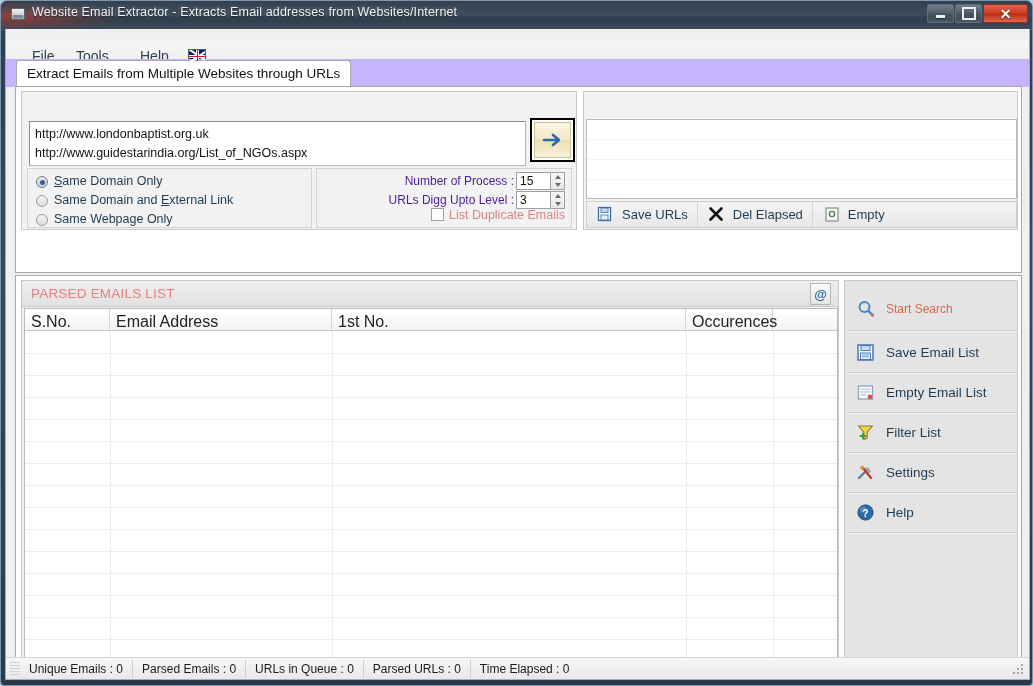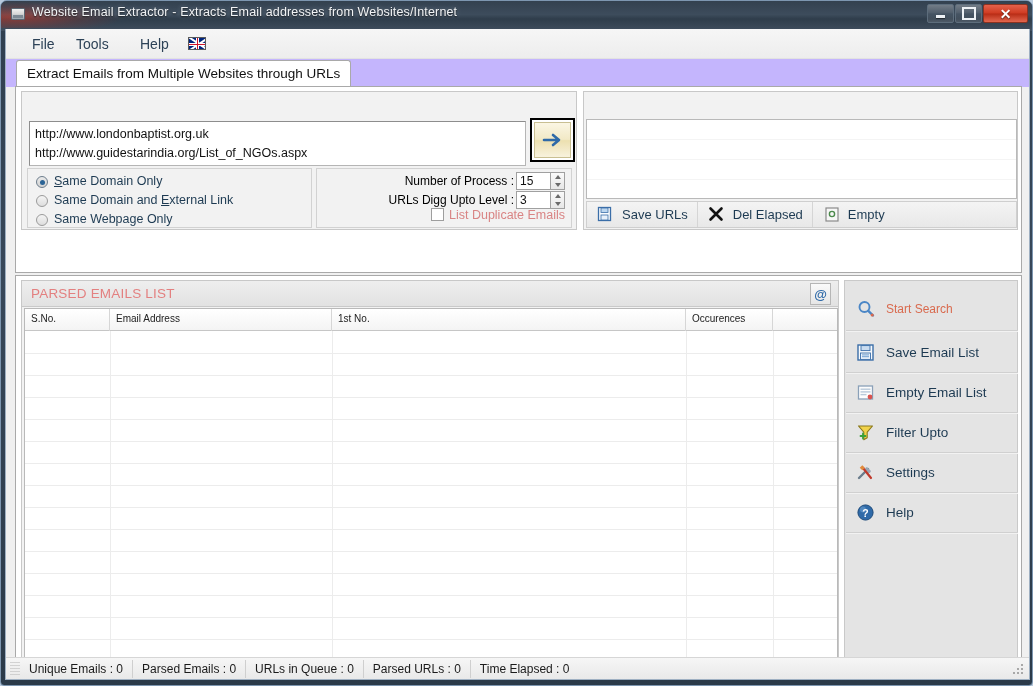--- a/index.html
+++ b/index.html
@@ -78,21 +78,21 @@
   #client {
     position: absolute; left: 4px; top: 28px;
     width: 1025px; height: 651px;
     background: #f0f0f0;
     border: 1px solid #9fb0c2;
     border-top: none;
   }
 
   
   #menubar {
-    position: absolute; left: 0; top: 0; width: 100%; height: 30px;
+    position: absolute; left: 0; top: 12px; width: 100%; height: 30px;
     background: linear-gradient(to bottom, #f6f6f6 0%, #ededed 100%);
     border-bottom: 1px solid #e2e2e2;
   }
   .menu-item {
     position: absolute; top: 5px; height: 21px; padding: 2px 8px 0 8px;
     font-size: 14px; color: #2d4257; cursor: default; border-radius: 2px;
   }
   #menu-file { left: 18px; }
   #menu-tools { left: 62px; }
   #menu-help { left: 126px; }
@@ -224,21 +224,21 @@
   .radio-lbl { position: absolute; left: 18px; top: 1px; white-space: nowrap; }
   .ul { text-decoration: underline; }
 
   #opt-right {
     position: absolute; left: 294px; top: 76px; width: 256px; height: 60px;
     background: #f2f2f2; border: 1px solid #d2d2d2;
   }
   .spin-row { position: absolute; right: 6px; height: 19px; }
   .spin-lbl {
     position: absolute; right: 51px; top: 2px;
-    font-size: 12px; color: #000000; white-space: nowrap;
+    font-size: 12px; color: #4c1d95; white-space: nowrap;
   }
   .spin-field {
     position: absolute; right: 14px; top: 0; width: 35px; height: 18px;
     background: #fff; border: 1px solid #a0a0a0;
     font-size: 12px; color: #111; padding: 1px 0 0 3px;
   }
   .spin-btns {
     position: absolute; right: 0; top: 0; width: 14px; height: 18px;
     background: linear-gradient(to bottom, #fafafa, #e7e7e7);
     border: 1px solid #a0a0a0; border-left: none;
@@ -305,21 +305,21 @@
     background: #fff; border: 1px solid #b9b9b9; overflow: hidden;
   }
   #grid-head {
     position: absolute; left: 0; top: 0; width: 100%; height: 22px;
     background: linear-gradient(to bottom, #ffffff 0%, #f4f4f4 100%);
     border-bottom: 1px solid #c6c6c6;
   }
   .gcol {
     position: absolute; top: 0; height: 22px;
     border-right: 1px solid #d6d6d6;
-    font-size: 10px; color: #222; padding: 4px 8px 0 6px;
+    font-size: 16px; color: #222; padding: 4px 8px 0 6px;
     white-space: nowrap; cursor: default;
   }
   .grow { position: absolute; left: 0; width: 100%; height: 1px; background: #ececec; }
   .gvline { position: absolute; top: 22px; bottom: 0; width: 1px; background: #ececec; }
 
   
   #sidebar {
     position: absolute; left: 828px; top: 4px; width: 174px; height: 382px;
     background: #e4e4e4; border: 1px solid #c9c9c9;
   }
@@ -578,21 +578,21 @@
           <span class="sb-label">Empty Email List</span>
         </div>
 
         <div class="side-btn" id="side-filter">
           <span class="icon20">
             <svg width="19" height="19" viewBox="0 0 19 19">
               <path d="M2.5 3 h14 l-5.3 6.2 v5.5 l-3.4 2 v-7.5 z" fill="#f2d34a" stroke="#8c7a1e" stroke-width="1.1" stroke-linejoin="round"></path>
               <path d="M4.5 13 h5 M7 10.5 v5" stroke="#3aa03a" stroke-width="1.8" stroke-linecap="round"></path>
             </svg>
           </span>
-          <span class="sb-label">Filter Upto</span>
+          <span class="sb-label">Filter List</span>
         </div>
 
         <div class="side-btn" id="side-settings">
           <span class="icon20">
             <svg width="19" height="19" viewBox="0 0 19 19">
               <path d="M3 15 L12 6" stroke="#6a7c8c" stroke-width="2.4" stroke-linecap="round"></path>
               <path d="M11 4 a3.2 3.2 0 1 0 4 4 z" fill="#98a8b6"></path>
               <path d="M15 15 L7 5" stroke="#c0392b" stroke-width="2.2" stroke-linecap="round"></path>
               <rect x="4.5" y="3" width="3.6" height="3.6" fill="#e08a3c" transform="rotate(-45 6.3 4.8)"></rect>
             </svg>

